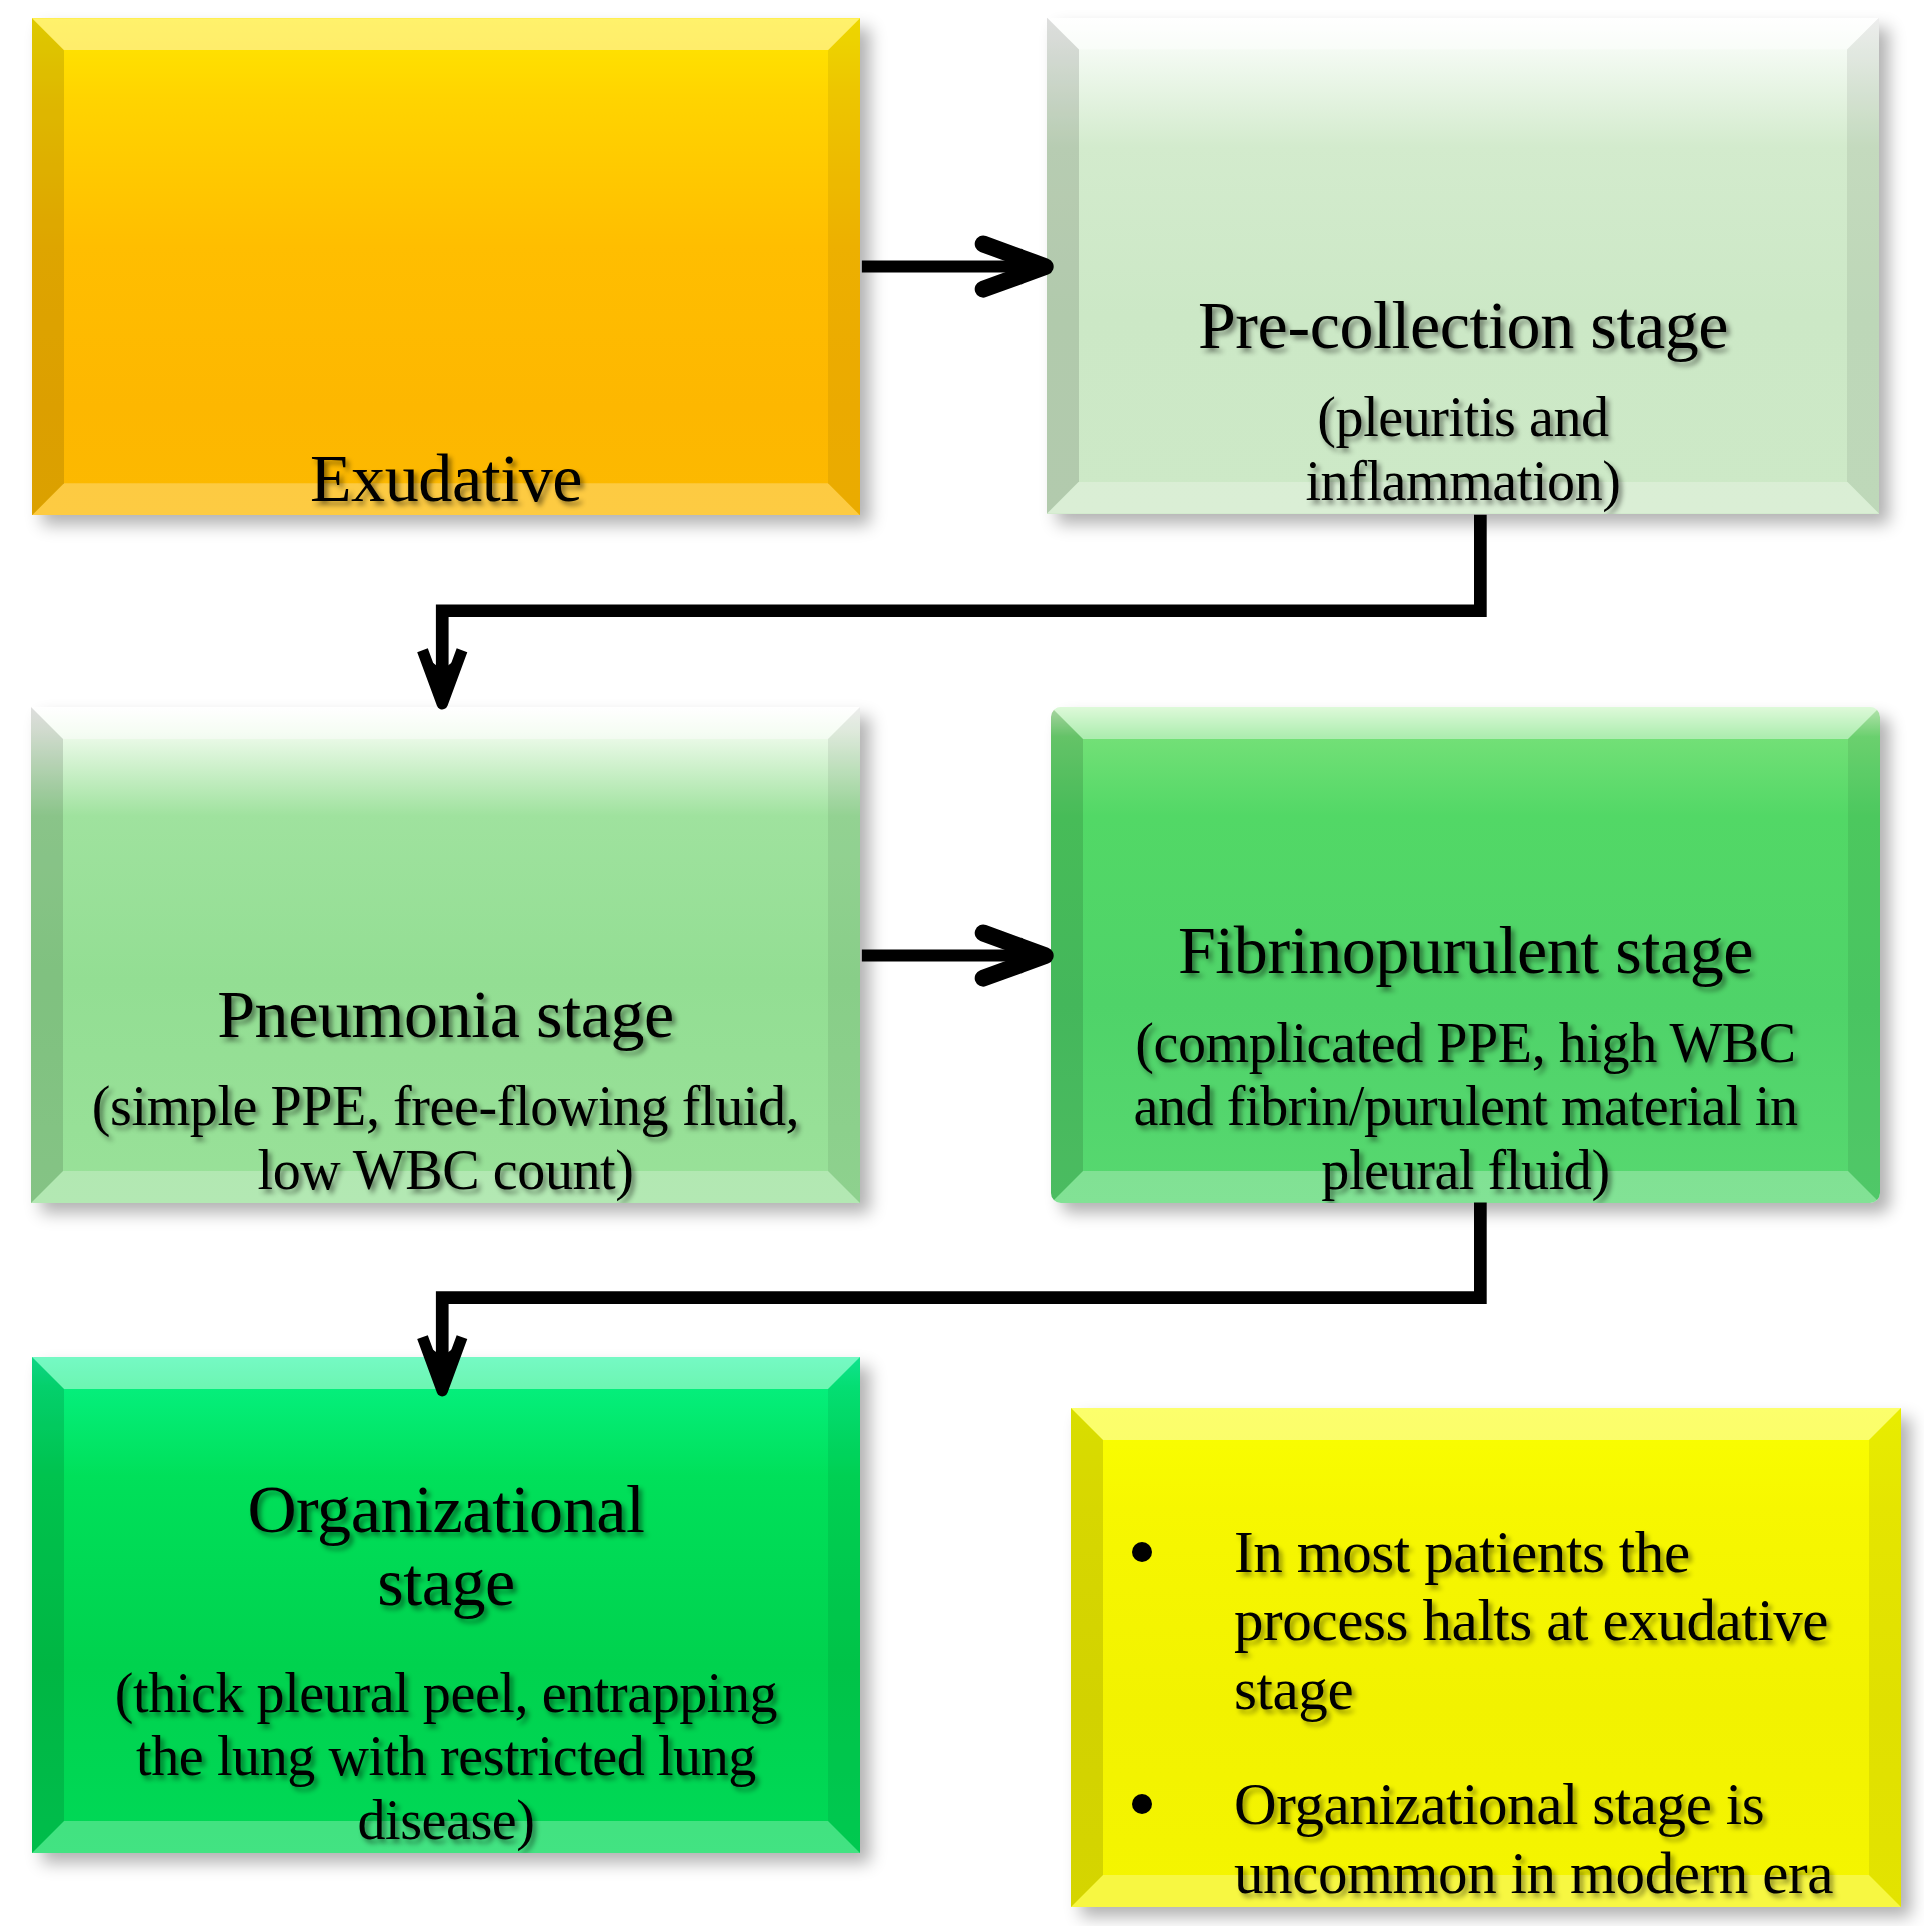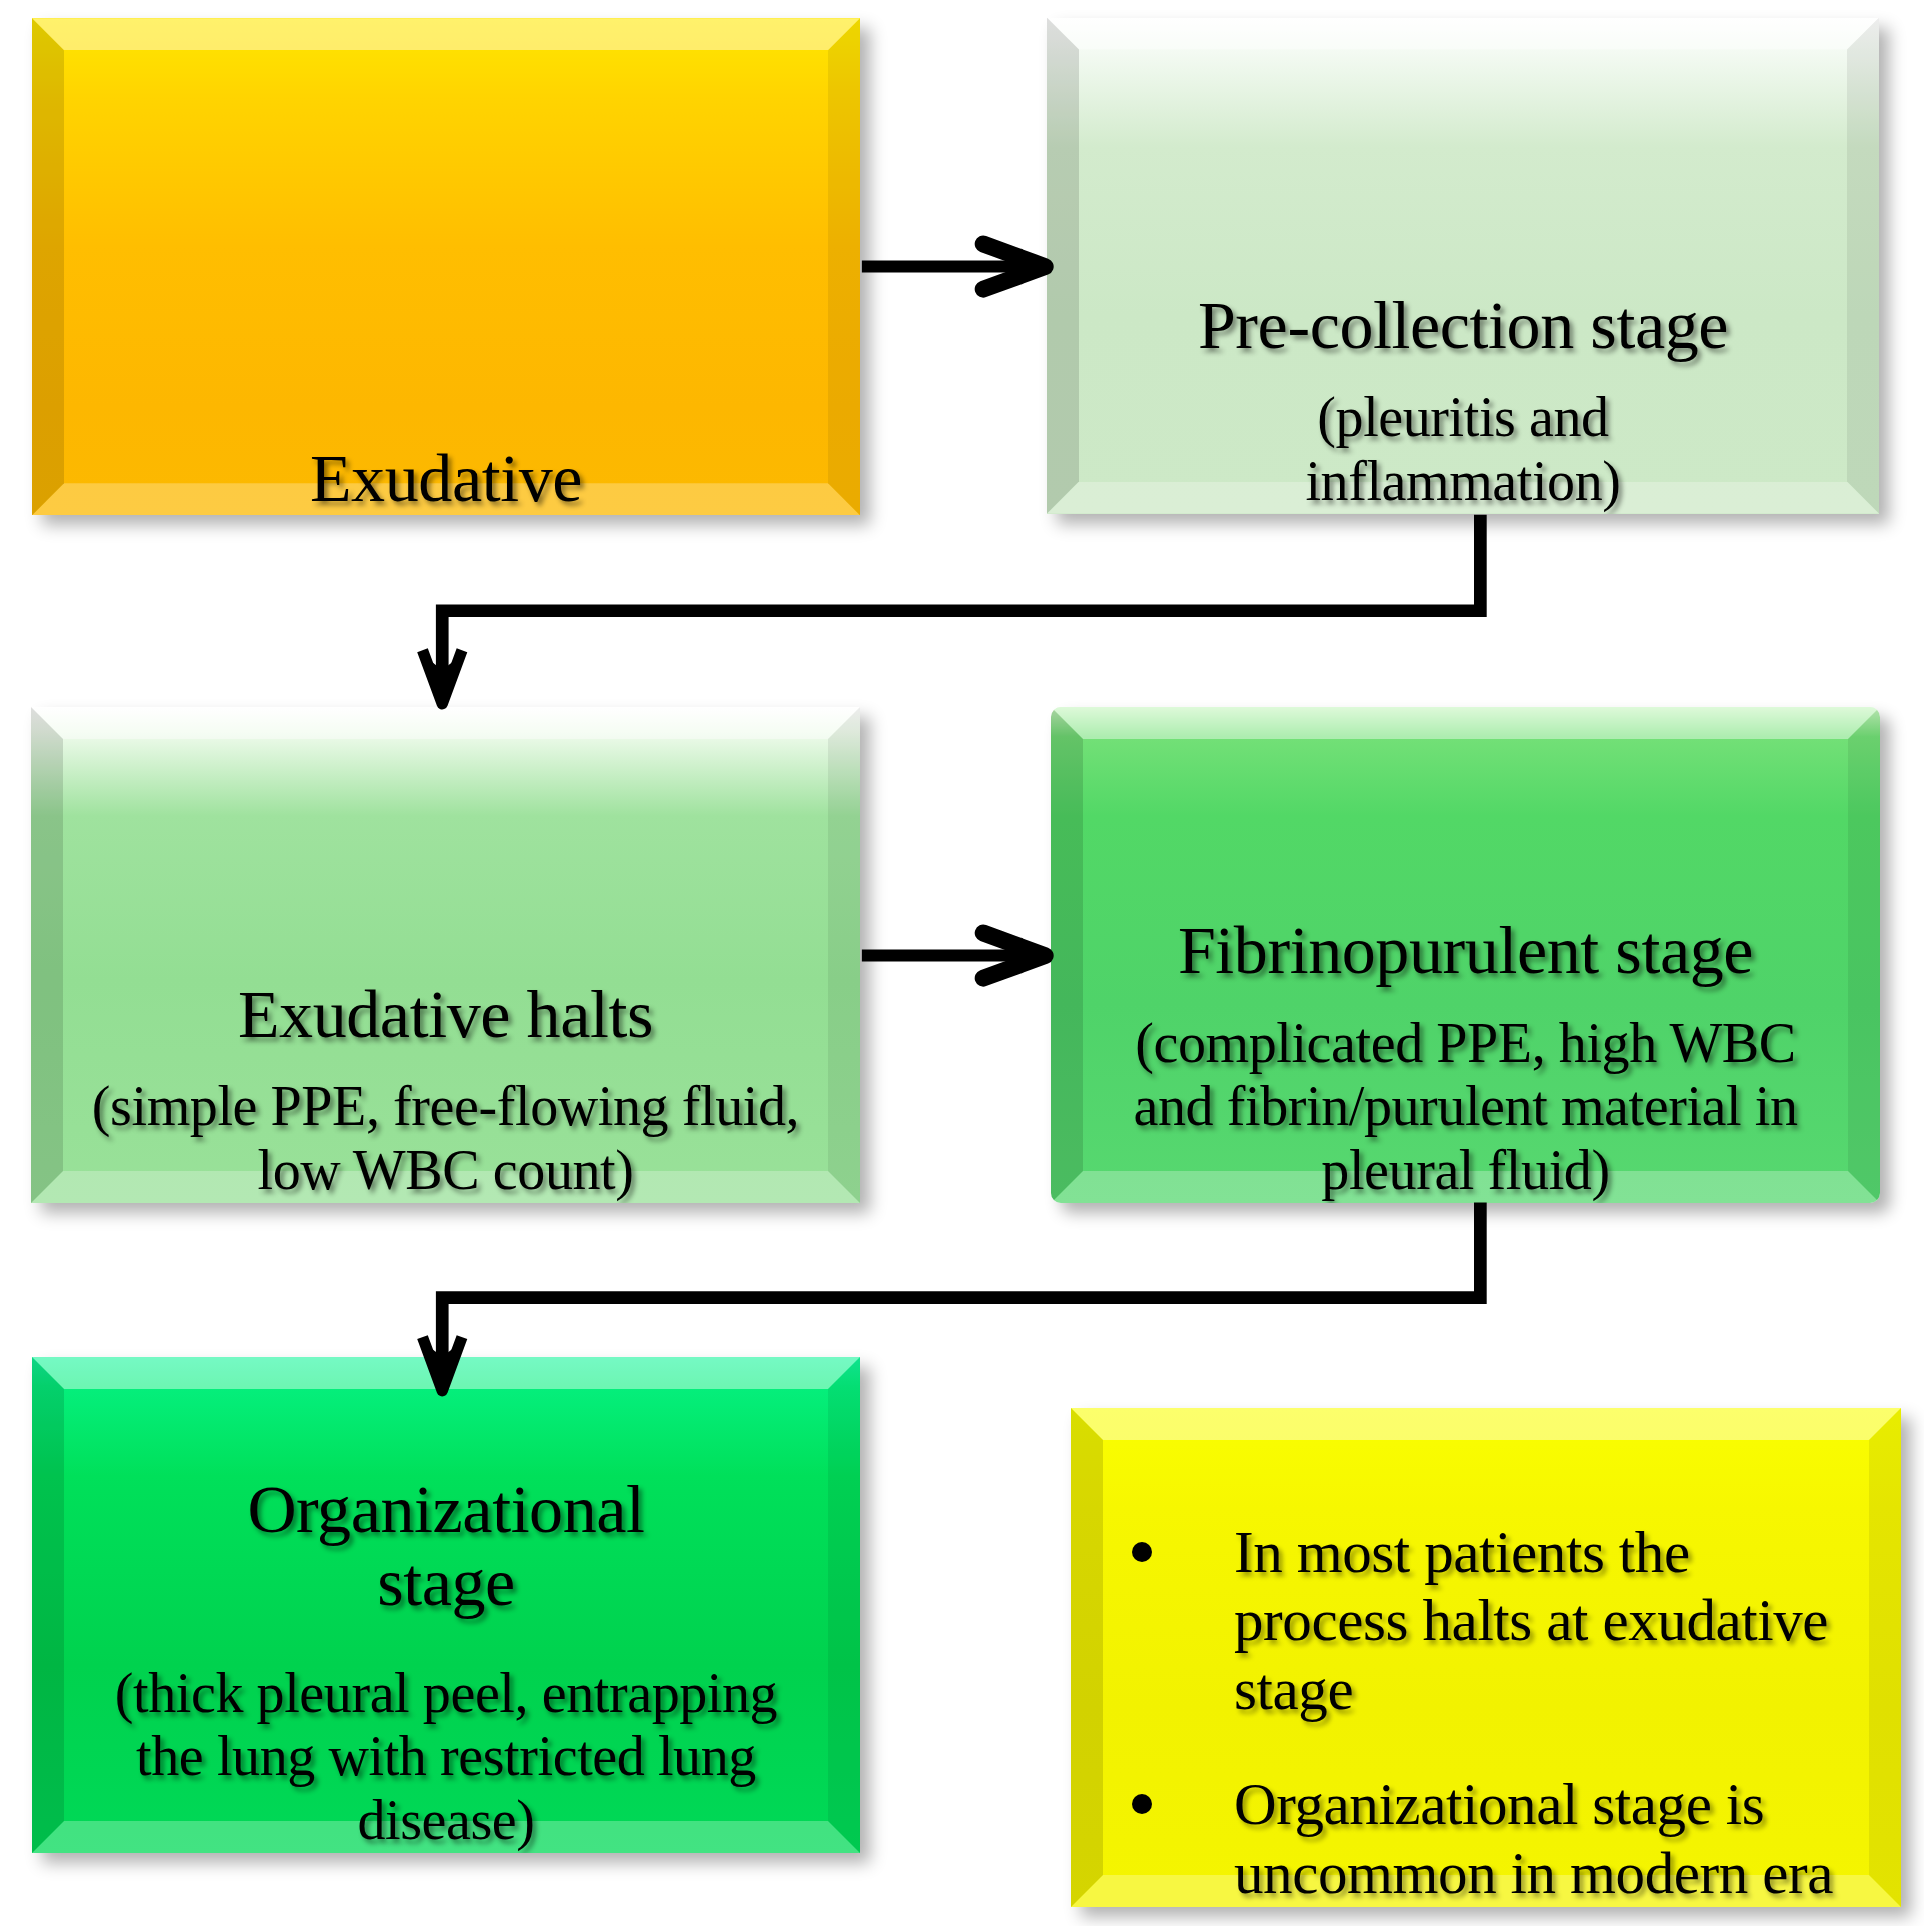--- a/index.html
+++ b/index.html
@@ -193,21 +193,21 @@
 
   <div class="box" id="box-exudative">
     <div class="fill"></div>
     <div class="bevel-faces">
       <span class="bf-top"></span>
         <span class="bf-bottom"></span>
       <span class="bf-left"></span>
         <span class="bf-right"></span>
     </div>
     <div class="inner">
-      <div class="title">Exudative halts</div>
+      <div class="title">Pneumonia stage</div>
       <div class="subtitle" style="max-width:712px;margin-left:auto;margin-right:auto;">(simple PPE, free-flowing fluid, low WBC count)</div>
     </div>
   </div>
 
   <div class="box" id="box-fibrinopurulent">
     <div class="fill"></div>
     <div class="bevel-faces">
       <span class="bf-top"></span>
         <span class="bf-bottom"></span>
       <span class="bf-left"></span>

